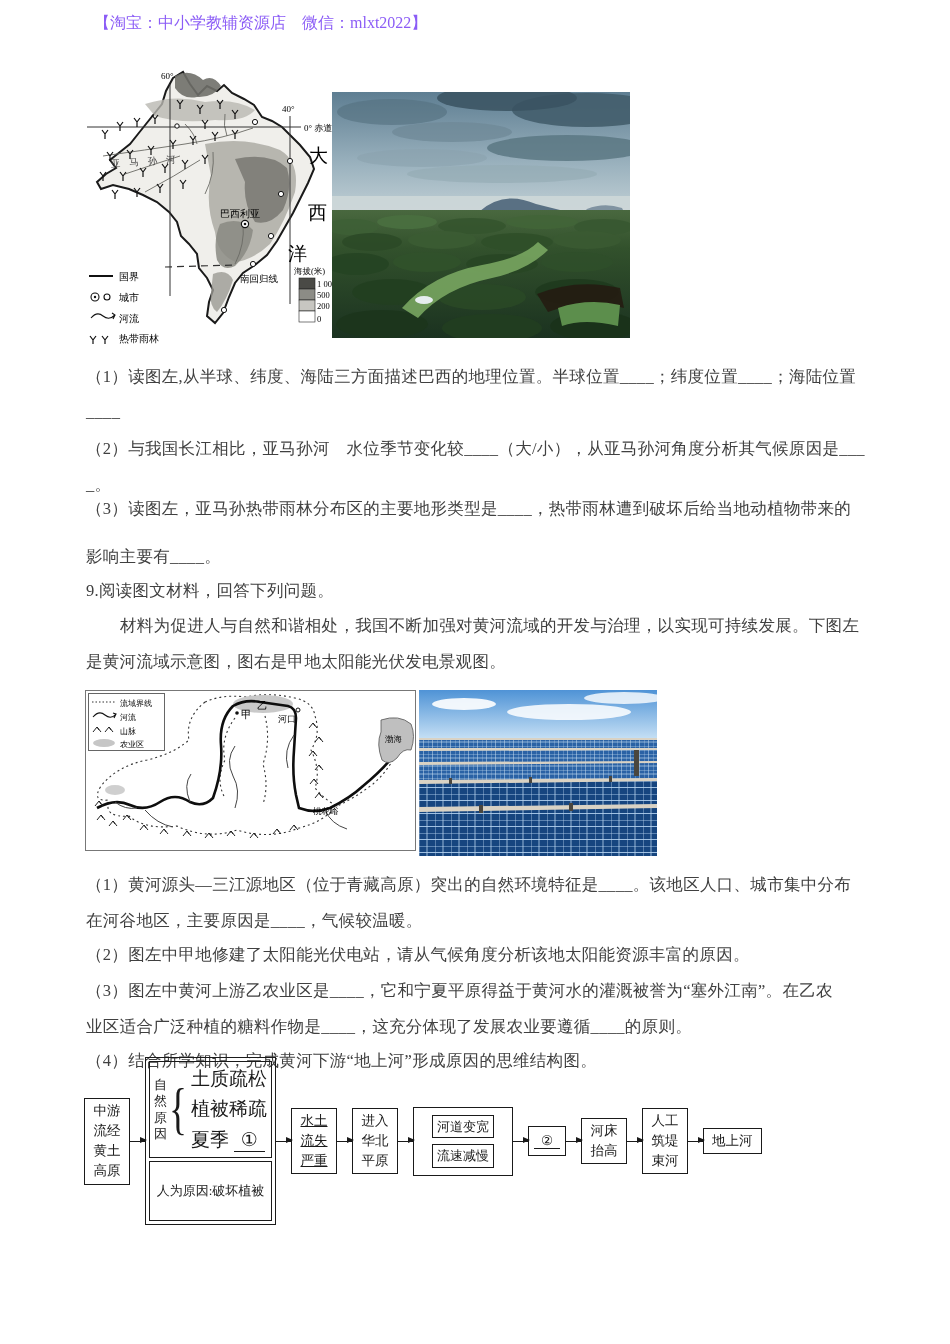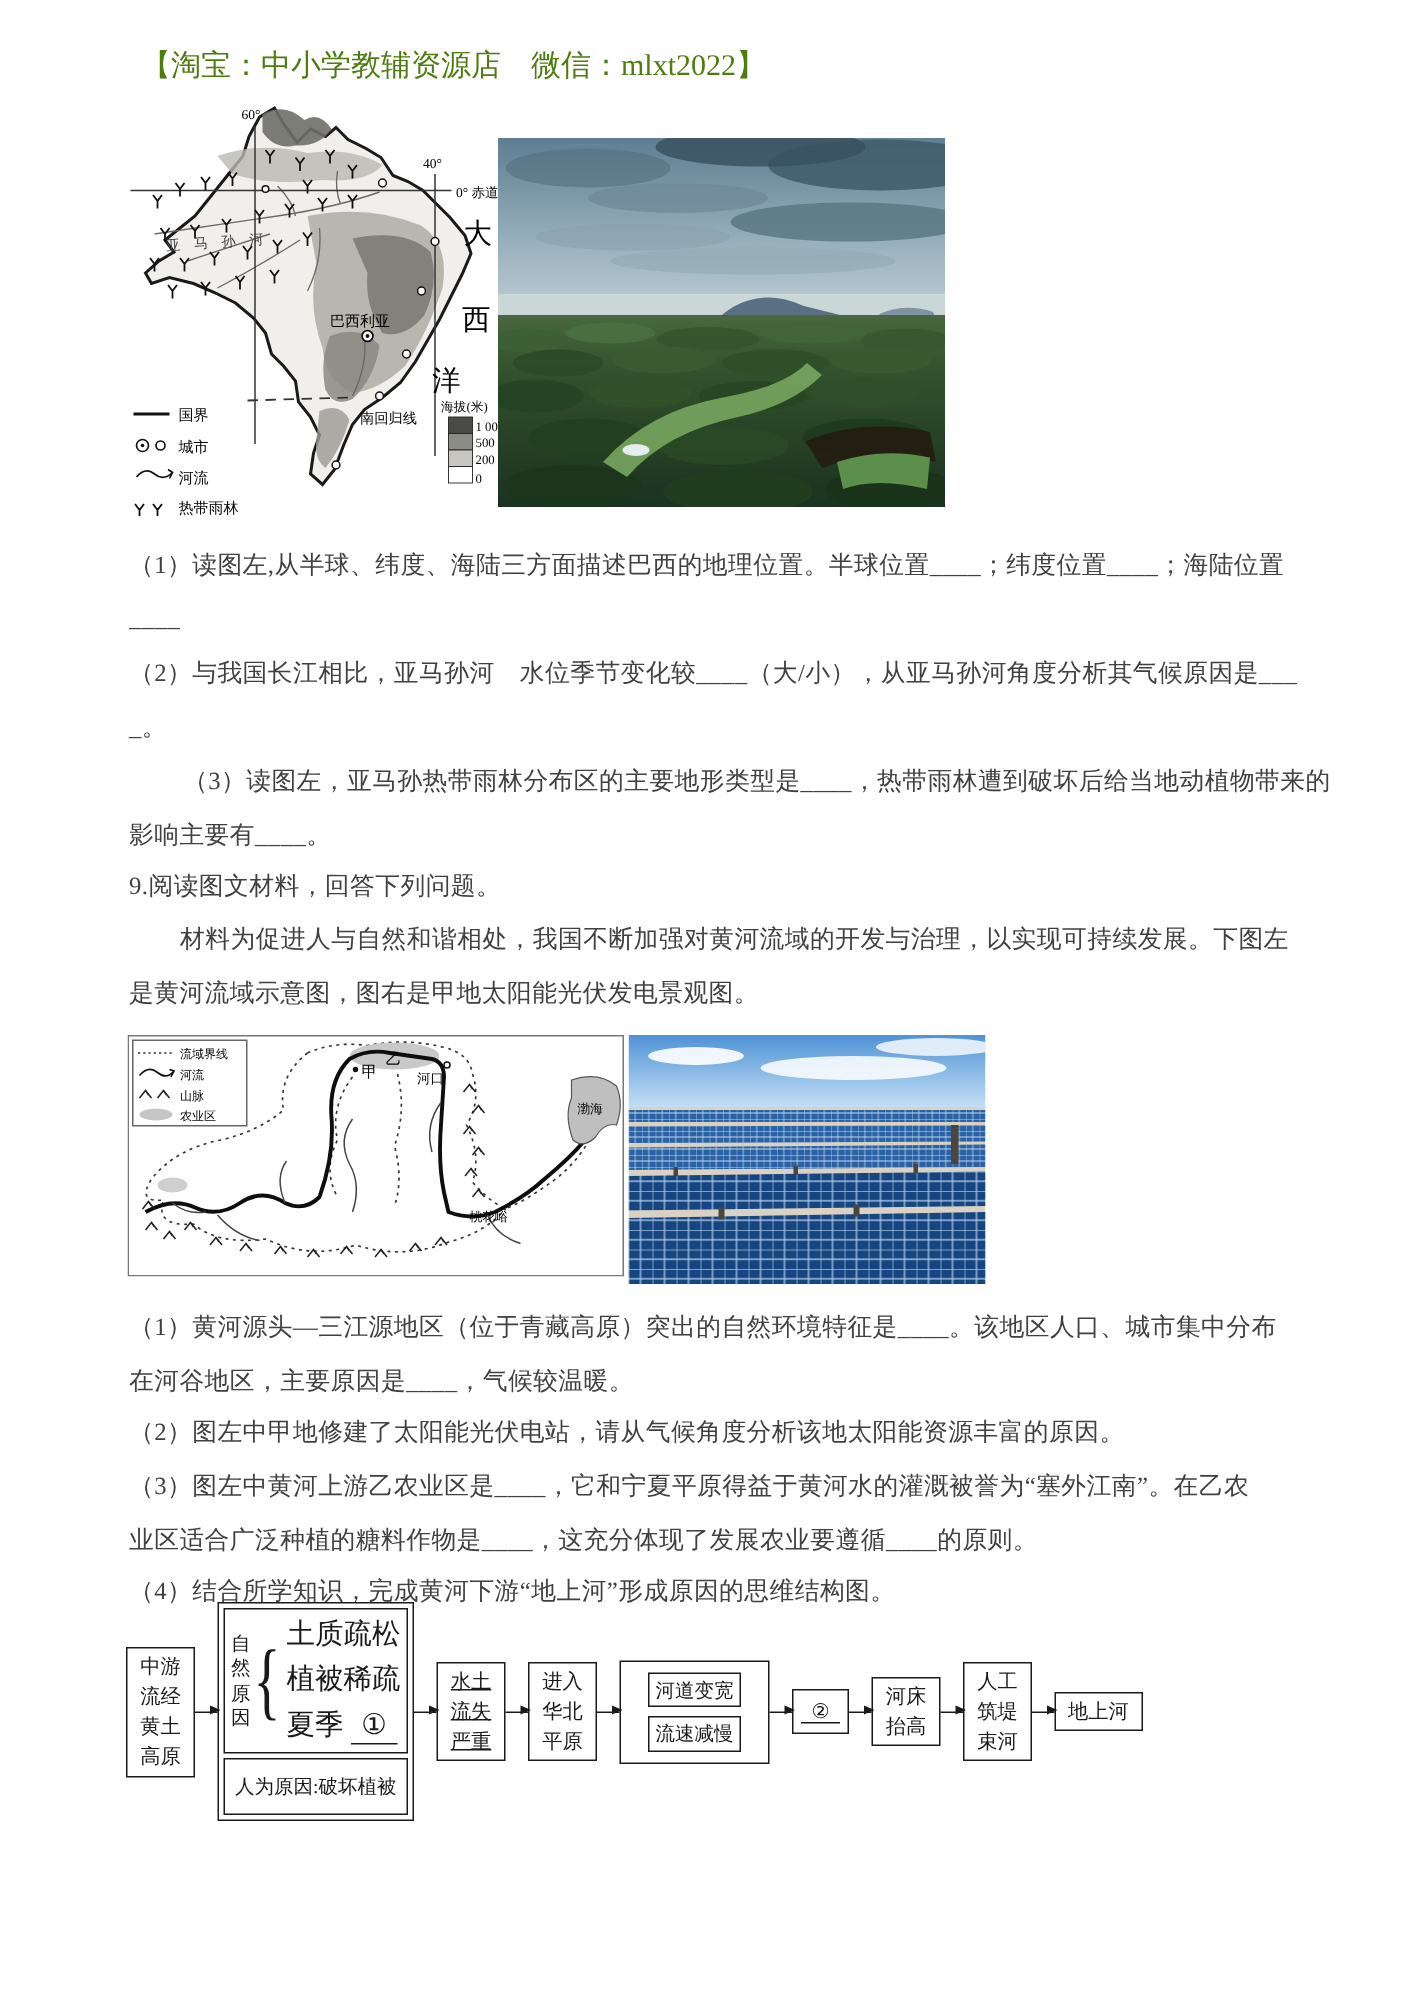--- a/index.html
+++ b/index.html
@@ -1,35 +1,35 @@
 <!DOCTYPE html>
 <html><head>
 <meta charset="utf-8">
 <style>
   html,body{margin:0;padding:0;background:#fff;}
   .page{position:relative;width:950px;height:1344px;background:#fff;overflow:hidden;
         font-family:"Liberation Serif","DejaVu Serif",serif;color:#1a1a1a;}
   .t-line{position:absolute;left:86px;font-size:16.5px;letter-spacing:.3px;white-space:pre;color:#404040;}
-  .hdr{position:absolute;left:94px;top:30px;font-size:20px;color:#4d7c0f;}
+  .hdr{position:absolute;left:94px;top:13px;font-size:16px;color:#8b5cf6;}
   .fig{position:absolute;}
   svg text{font-family:"Liberation Serif","DejaVu Serif",serif;}
   
   .flow{position:absolute;left:84px;top:1083px;width:680px;height:116px;display:flex;align-items:center;}
   .fbox{border:1.6px solid #1a1a1a;background:#fff;display:flex;flex-direction:column;
         justify-content:center;align-items:center;text-align:center;font-size:13.5px;line-height:1.5;
         padding:2px 3px;flex:0 0 auto;}
   .arr{width:15px;height:0;border-top:1.6px solid #1a1a1a;position:relative;flex:0 0 auto;}
   .arr::after{content:'';position:absolute;right:-2px;top:-4.4px;width:0;height:0;
         border-left:7px solid #1a1a1a;border-top:3.6px solid transparent;border-bottom:3.6px solid transparent;}
   .bigbox{border:1.6px solid #1a1a1a;padding:3px;display:flex;flex-direction:column;gap:3px;flex:0 0 auto;}
   .natbox{border:1.4px solid #1a1a1a;display:flex;align-items:center;padding:2px 4px;gap:1px;}
   .natlab{display:flex;flex-direction:column;font-size:13px;line-height:1.25;}
   .brace{font-size:50px;font-weight:400;transform:scaleY(1.15) scaleX(.75);line-height:.9;margin:0 0 0 -2px;}
   .natitems{display:flex;flex-direction:column;font-size:19px;line-height:1.6;text-align:left;}
-  .humbox{border:1.4px solid #1a1a1a;font-size:13px;text-align:center;padding:9px 3px;}
+  .humbox{border:1.4px solid #1a1a1a;font-size:13px;text-align:center;padding:20px 3px;}
   .blankU{border-bottom:1.5px solid #1a1a1a;padding:0 7px;display:inline-block;line-height:1.15;}
   .innbox{border:1.4px solid #1a1a1a;padding:1px 4px;font-size:13px;margin:3px 12px;}
 </style>
 </head>
 <body>
 
 <div class="page">
 
   <div class="hdr">【淘宝：中小学教辅资源店　微信：mlxt2022】</div>
 
@@ -199,21 +199,21 @@
       <ellipse cx="92" cy="208" rx="9" ry="4" fill="#e6edef"></ellipse>
       <path d="M205,202 Q245,186 288,196 L292,216 Q252,206 216,220 Z" fill="#241a10" opacity=".85"></path>
       <path d="M226,216 Q256,206 288,213 L286,234 Q252,226 230,234 Z" fill="#5c8e4c"></path>
     </svg>
   </div>
 
   <div class="t-line" style="top:366px;">（1）读图左,从半球、纬度、海陆三方面描述巴西的地理位置。半球位置____；纬度位置____；海陆位置</div>
   <div class="t-line" style="top:402px;">____</div>
   <div class="t-line" style="top:438px;">（2）与我国长江相比，亚马孙河　水位季节变化较____（大/小），从亚马孙河角度分析其气候原因是___</div>
   <div class="t-line" style="top:474px;">_。</div>
-  <div class="t-line" style="top:510px;margin-left:36px;">（3）读图左，亚马孙热带雨林分布区的主要地形类型是____，热带雨林遭到破坏后给当地动植物带来的</div>
+  <div class="t-line" style="top:498px;">（3）读图左，亚马孙热带雨林分布区的主要地形类型是____，热带雨林遭到破坏后给当地动植物带来的</div>
   <div class="t-line" style="top:546px;">影响主要有____。</div>
 
   <div class="t-line" style="top:580px;">9.阅读图文材料，回答下列问题。</div>
   <div class="t-line" style="top:615px;left:120px;">材料为促进人与自然和谐相处，我国不断加强对黄河流域的开发与治理，以实现可持续发展。下图左</div>
   <div class="t-line" style="top:651px;">是黄河流域示意图，图右是甲地太阳能光伏发电景观图。</div>
 
   <div class="fig" style="left:85px;top:690px;width:575px;height:168px;">
     <svg width="331" height="161" viewBox="0 0 331 161">
       <rect x=".5" y=".5" width="330" height="160" fill="#fff" stroke="#777" stroke-width="1"></rect>
 

